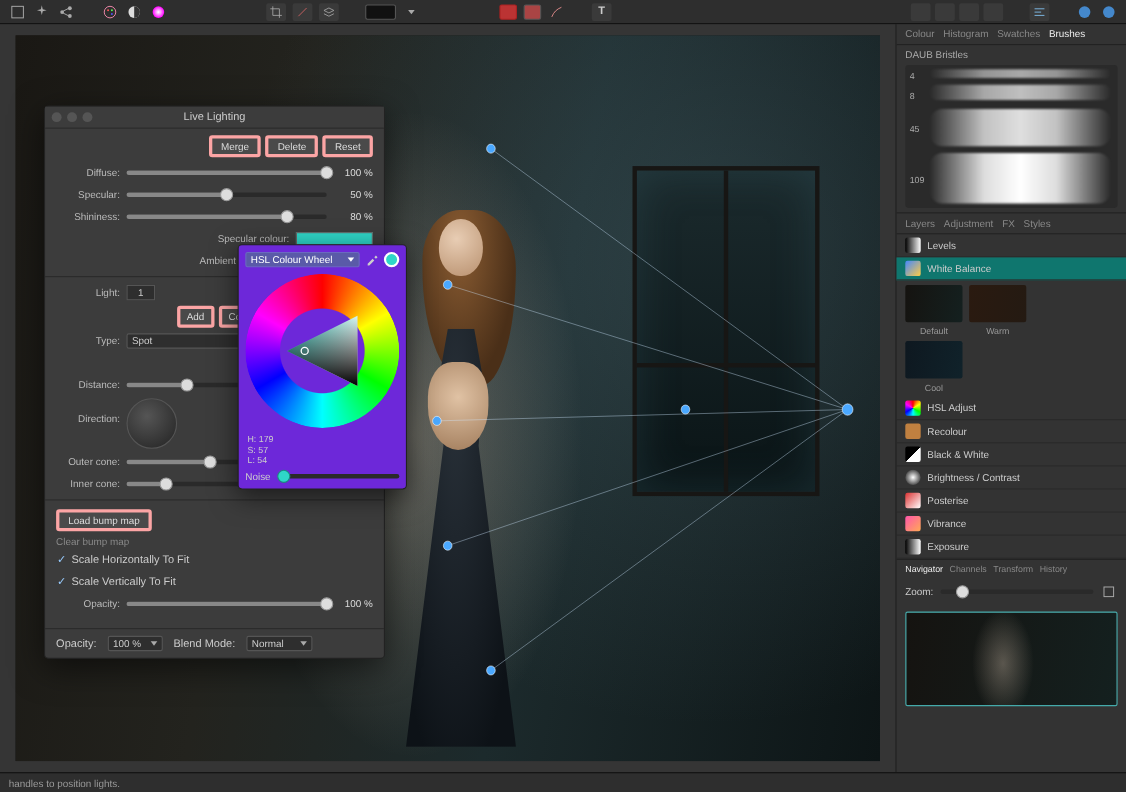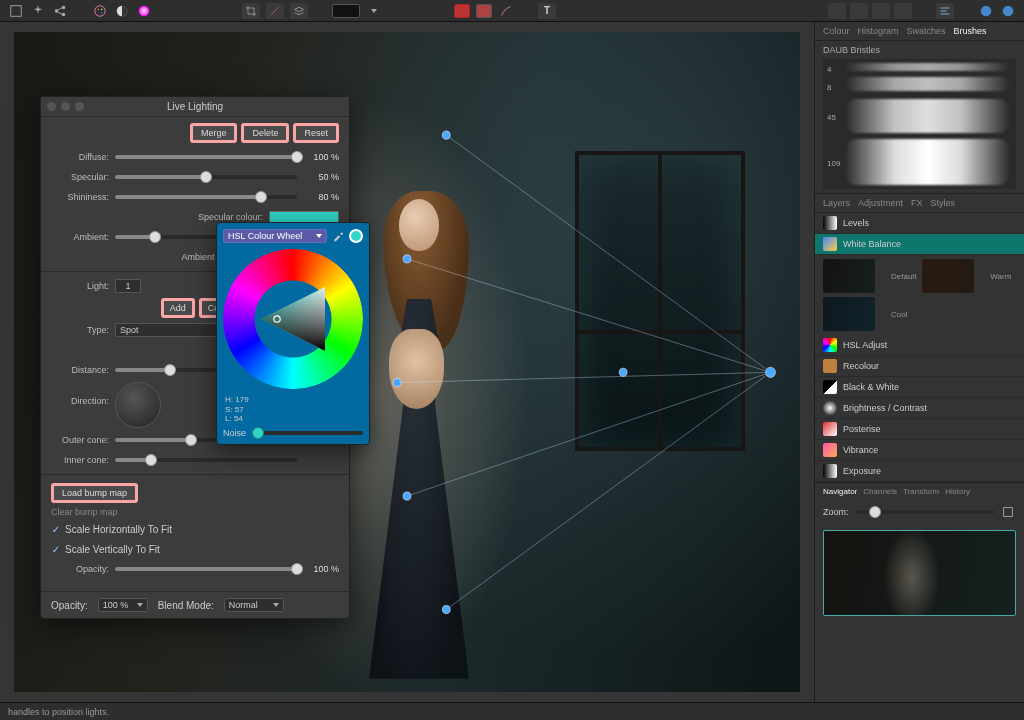--- a/index.html
+++ b/index.html
@@ -64,21 +64,21 @@
   .swatch { width:70px; height:12px; background:#2fd6c8; border:1px solid #666; }
   .swatch.amb { background:#1a3f3c; }
   .numbox { width:26px; height:14px; background:#2e2e2e; border:1px solid #555; font-size:9px; display:flex; align-items:center; justify-content:center; }
   .select { flex:1; height:14px; background:#2e2e2e; border:1px solid #555; border-radius:2px; font-size:9px; display:flex; align-items:center; padding:0 4px; justify-content:space-between;}
   .dirdial { width:46px; height:46px; border-radius:50%; background:radial-gradient(circle at 40% 35%, #555, #222); border:1px solid #555; }
   .chk { width:10px; height:10px; display:inline-flex; align-items:center; justify-content:center; color:#9cf; }
   .hr { height:1px; background:#2a2a2a; margin:6px -10px; }
   .panel-footer { border-top:1px solid #2a2a2a; padding:6px 10px; display:flex; gap:10px; align-items:center; }
 
   
-  .popover { position:absolute; top:200px; left:216px; width:154px; background:#0369a1; border:1px solid #222; border-radius:4px; box-shadow:0 6px 24px rgba(0,0,0,0.55); padding:6px; }
+  .popover { position:absolute; top:200px; left:216px; width:154px; background:#6d28d9; border:1px solid #222; border-radius:4px; box-shadow:0 6px 24px rgba(0,0,0,0.55); padding:6px; }
   .pop-sel { display:flex; align-items:center; gap:4px; margin-bottom:6px;}
   .pop-sel .select { background:#5a5aa8; border-color:#6a6ac0; color:#fff; }
   .eyedrop { width:14px; height:14px; display:flex; align-items:center; justify-content:center; }
   .wheel { width:140px; height:140px; border-radius:50%; position:relative; margin:0 auto 6px auto;
     background: conic-gradient(red, #ff8000, yellow, #80ff00, lime, #00ff80, cyan, #0080ff, blue, #8000ff, magenta, #ff0080, red);
     mask: radial-gradient(circle, transparent 38px, black 39px);
     -webkit-mask: radial-gradient(circle, transparent 38px, black 39px);
   }
   .tri { position:absolute; top:50%; left:50%; width:80px; height:80px; transform:translate(-50%,-50%); }
   .tri svg { width:100%; height:100%; }
@@ -97,21 +97,21 @@
   .brush-list { height:130px; position:relative; background:#2a2a2a; border-radius:3px; overflow:hidden; }
   .brush-stroke { position:absolute; left:22px; right:6px; height:22px; background:linear-gradient(90deg, transparent, #ddd 30%, #fff 50%, #ddd 70%, transparent); filter:blur(1px); border-radius:12px;}
   .brush-size { position:absolute; left:4px; font-size:8px; color:#aaa; }
   .tabsrow2 { display:flex; gap:8px; padding:4px 8px; font-size:9px; color:#888; border-bottom:1px solid #222; border-top:1px solid #222;}
   .adj-list { flex:0 0 auto; max-height:260px; overflow:hidden; }
   .adj-item { display:flex; align-items:center; gap:6px; padding:3px 8px; font-size:9px; border-bottom:1px solid #2a2a2a;}
   .adj-icon { width:14px; height:14px; border-radius:2px; display:flex; align-items:center; justify-content:center;}
   .presets { display:flex; gap:6px; padding:4px 8px; }
   .preset { width:52px; height:34px; background:#1a2022; border-radius:2px; position:relative; overflow:hidden;}
   .preset-label { font-size:8px; color:#999; text-align:center; }
-  .preset-wrap { display:flex; flex-direction:row; align-items:center; gap:16px;}
+  .preset-wrap { display:flex; flex-direction:column; gap:4px;}
   .nav-tabs { display:flex; gap:6px; padding:4px 8px; font-size:8px; color:#888; border-top:1px solid #222;}
   .zoomrow { display:flex; align-items:center; gap:6px; padding:4px 8px; font-size:9px;}
   .nav-thumb { margin:6px 8px 8px 8px; height:86px; border:1px solid #4aa; background:
       radial-gradient(ellipse 40px 70px at 46% 55%, rgba(220,200,180,0.35), rgba(0,0,0,0) 70%),
       linear-gradient(100deg, #151310, #14201f); border-radius:2px;}
 
   
   .status { position:absolute; bottom:0; left:0; right:0; height:18px; background:#2e2e2e; border-top:1px solid #111; font-size:9px; color:#999; display:flex; align-items:center; padding:0 8px;}
 
   .chev { width:0; height:0; border-left:3px solid transparent; border-right:3px solid transparent; border-top:4px solid #aaa; }
@@ -286,28 +286,20 @@
           <span class="lbl">Shininess:</span>
           <div class="slider">
               <div class="fill" style="width:80%"></div>
               <div class="knob" style="left:80%"></div>
             </div>
           <span class="val">80 %</span>
         </div>
         <div class="row">
           <span class="lbl" style="width:auto;flex:1;text-align:right;">Specular colour:</span>
           <div class="swatch"></div>
-        </div>
-        <div class="row">
-          <span class="lbl">Ambient:</span>
-          <div class="slider">
-              <div class="fill" style="width:22%"></div>
-              <div class="knob" style="left:22%"></div>
-            </div>
-          <span class="val"></span>
         </div>
         <div class="row">
           <span class="lbl" style="width:auto;flex:1;text-align:right;">Ambient light colour:</span>
           <div class="swatch amb"></div>
         </div>
         <div class="hr"></div>
         <div class="row">
           <span class="lbl">Light:</span>
           <div class="numbox">1</div>
           <span style="flex:1"></span>

